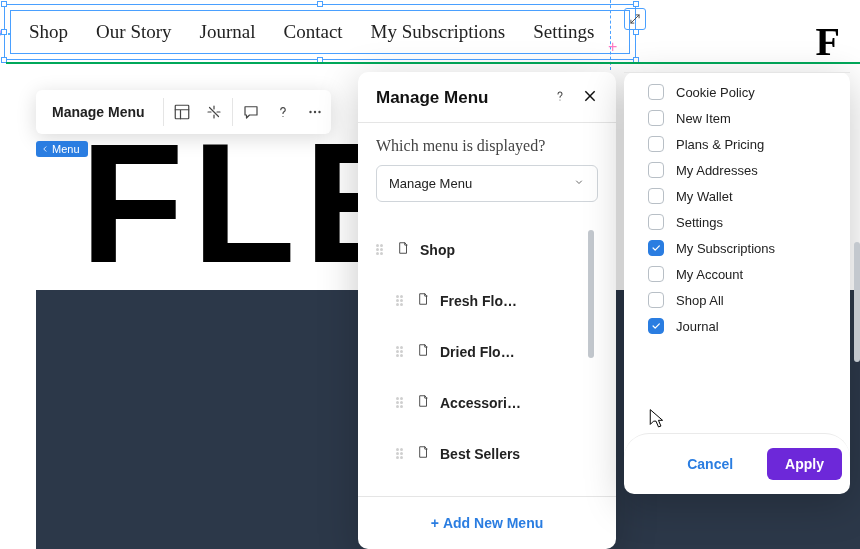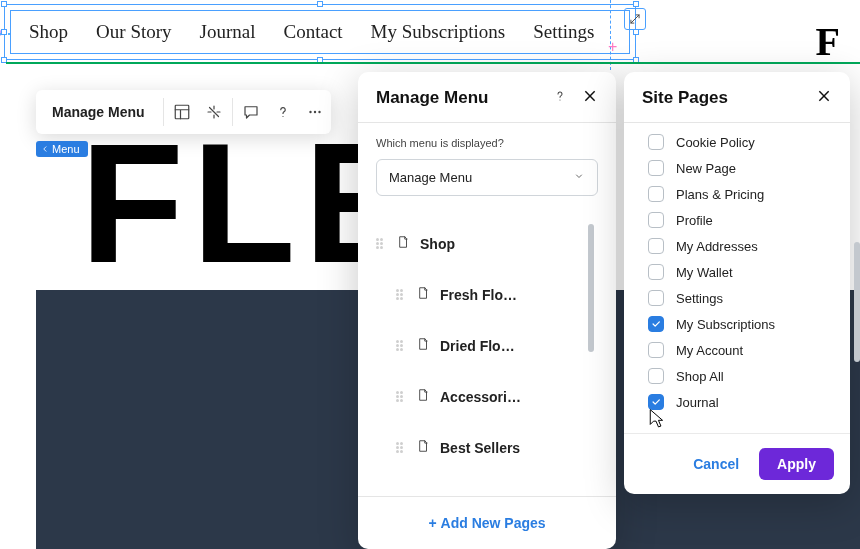--- a/index.html
+++ b/index.html
@@ -41,21 +41,21 @@
   .bg-dark { position:absolute; left:36px; top:290px; width:824px; height:260px; background:#2c3849; z-index:0; }
 
   
   .panel { position:absolute; background:#fff; border-radius:10px; box-shadow:0 10px 40px rgba(0,0,0,0.22); z-index:10; display:flex; flex-direction:column; }
   .panel.manage { left:358px; top:72px; width:258px; height:477px; }
   .panel-header { display:flex; align-items:center; justify-content:space-between; padding:16px 18px 14px; }
   .panel-title { font-size:17px; font-weight:700; color:#111; }
   .header-icons { display:flex; align-items:center; gap:14px; }
   .panel-sep { height:1px; background:#e5e5e5; margin:0; }
   .panel-body { padding:14px 18px 0; position:relative; flex:1 1 auto; overflow:hidden; }
-  .label-small { font-size:11px; color:#444; margin-bottom:10px; }
+  .label-small { font-size:16px; color:#444; margin-bottom:10px;font-family:Liberation Serif, serif; }
   .select-box { border:1px solid #d0d5da; border-radius:6px; padding:10px 12px; display:flex; align-items:center; justify-content:space-between; font-size:13px; color:#222; }
   .chev svg{ width:12px; height:12px; }
 
   .menu-list { margin-top:22px; }
   .menu-row { display:flex; align-items:center; gap:10px; padding:16px 0; font-size:14px; color:#222; }
   .menu-row.child { padding-left:20px; }
   .drag-dots { width:10px; display:flex; flex-wrap:wrap; gap:1px; opacity:.35; }
   .drag-dots span { width:3px; height:3px; background:#777; border-radius:50%; }
   .page-icon svg { width:14px; height:16px; }
   .menu-row .txt { font-weight:600; white-space:nowrap; overflow:hidden; text-overflow:ellipsis; max-width:140px; }
@@ -64,21 +64,21 @@
   .add-new .plus { margin-right:4px; }
   .faux-scroll { position:absolute; right:4px; top:6px; width:6px; height:50%; background:#c3c8ce; border-radius:3px; }
 
   
   .panel.sitepages { left:624px; top:72px; width:226px; height:422px; }
   .sp-body { padding:6px 24px 0; position:relative; flex:1; overflow:hidden; }
   .sp-row { display:flex; align-items:center; gap:12px; padding:5px 0; font-size:13px; color:#222; }
   .chk { width:16px; height:16px; border-radius:4px; border:1px solid #b8bfc6; background:#fff; flex-shrink:0; display:flex; align-items:center; justify-content:center; }
   .chk.on { background:#2a7de1; border-color:#2a7de1; }
   .chk.on svg { width:10px; height:10px; }
-  .sp-footer { display:flex; justify-content:flex-end; gap:14px; padding:14px 16px; border-top:1px solid #eaeaea; align-items:center; }
+  .sp-footer { display:flex; justify-content:flex-end; gap:28px; padding:14px 8px; border-top:1px solid #eaeaea; align-items:center;border-radius:25px; }
   .btn-cancel { color:#2a7de1; font-weight:600; font-size:14px; background:none; border:none; }
   .btn-apply { background:#6d28d9; color:#fff; font-weight:600; font-size:14px; border:none; border-radius:6px; padding:8px 18px; }
   .sp-scroll { position:absolute; right:-10px; top:170px; width:6px; height:120px; background:#c3c8ce; border-radius:3px; }
 
   .cursor { position:absolute; left:646px; top:408px; z-index:40; }
   .cursor svg { width:20px; height:23px; }
 
   .icon-stroke { stroke:#444; stroke-width:1.6; fill:none; stroke-linecap:round; stroke-linejoin:round; }
 </style>
 </head>
@@ -255,49 +255,39 @@
               <span></span>
             </span>
           <span class="page-icon"><svg viewBox="0 0 24 24">
                 <path d="M7 3h8l3 3v15H7z M15 3v4h4" class="icon-stroke"></path>
               </svg></span>
           <span class="txt">Best Sellers</span>
         </div>
       </div>
     </div>
     <div class="add-new">
-      <span class="plus">+</span><span>Add New Pages</span>
+      <span class="plus">+</span><span>Add New Menu</span>
     </div>
   </div>
 
   <div class="panel sitepages">
-    <div class="panel-header">
-      <div class="panel-title">Site Pages</div>
-      <span><svg viewBox="0 0 24 24" width="16" height="16">
-            <path d="M5 5l14 14M19 5L5 19" stroke="#111" stroke-width="2.2"></path>
-          </svg></span>
-    </div>
     <div class="panel-sep"></div>
     <div class="sp-body" id="sp-list">
 
     <div class="sp-row">
           <div class="chk"></div>
           <span>Cookie Policy</span>
         </div>
         <div class="sp-row">
           <div class="chk"></div>
-          <span>New Page</span>
+          <span>New Item</span>
         </div>
         <div class="sp-row">
           <div class="chk"></div>
           <span>Plans &amp; Pricing</span>
-        </div>
-        <div class="sp-row">
-          <div class="chk"></div>
-          <span>Profile</span>
         </div>
         <div class="sp-row">
           <div class="chk"></div>
           <span>My Addresses</span>
         </div>
         <div class="sp-row">
           <div class="chk"></div>
           <span>My Wallet</span>
         </div>
         <div class="sp-row">

